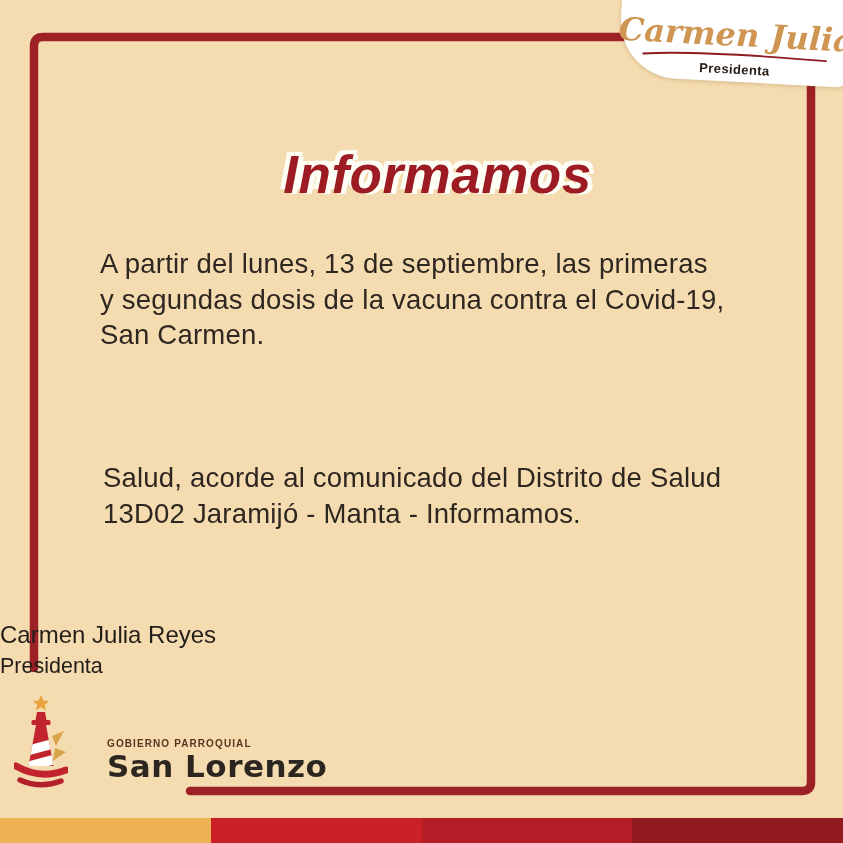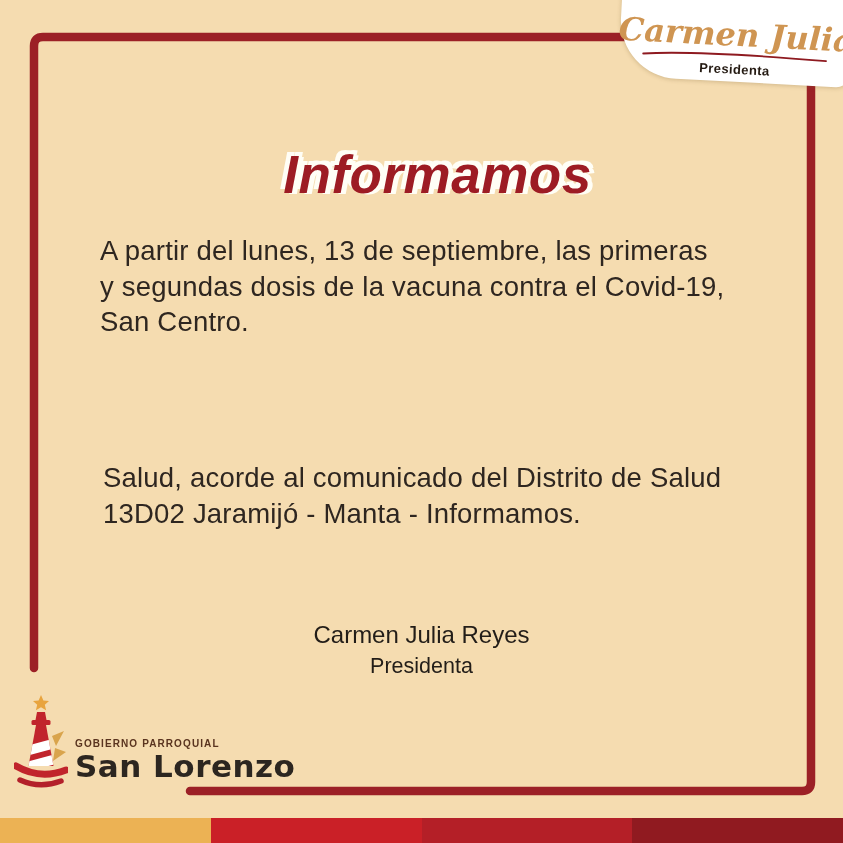--- a/index.html
+++ b/index.html
@@ -31,28 +31,28 @@
     position:absolute;top:128px;left:0;width:100%;margin:16px;text-align:center;
     font-size:53px;font-weight:bold;letter-spacing:.5px;color:#9d1c24;
     text-shadow:-4px -4px 0 #fffef6, 4px -4px 0 #fffef6, 5px 1px 0 #fffef6;
     font-style:italic;
   }
   
   .para{
     position:absolute;color:#2e2620;font-size:27.5px;line-height:35.5px;
     letter-spacing:.2px;white-space:nowrap;
   }
-  .p1{left:100px;top:233px;}
+  .p1{left:100px;top:246px;}
   .p2{left:103px;top:460px;}
   
-  .signature{position:absolute;top:621px;left:0;width:100%;text-align:center;color:#221d18;}
+  .signature{position:absolute;top:621px;left:0;width:100%;color:#221d18;}
   .sig-name{font-size:24px;}
   .sig-role{font-size:21.5px;margin-top:5px;}
   
-  .logo{position:absolute;left:14px;top:694px;display:flex;align-items:flex-start;}
+  .logo{position:absolute;left:14px;top:694px;display:flex;align-items:flex-start;gap:32px;}
   .logo-text{margin-left:7px;margin-top:44px;}
   .logo-line1{font-size:10px;font-weight:bold;letter-spacing:1.1px;color:#5a341f;}
   .logo-line2{
     font-family:"DejaVu Sans",sans-serif;font-size:31px;font-weight:bold;
     color:#2c2620;letter-spacing:.5px;margin-top:-1px;
   }
   
   .stripe{position:absolute;left:0;bottom:0;width:100%;height:25px;display:flex;}
   .seg{flex:1;}
 </style>
@@ -71,21 +71,21 @@
       <path d="M 3 6.5 Q 55 0.5 186 4.5" fill="none" stroke="#8e1a20" stroke-width="1.8" stroke-linecap="round"></path>
     </svg>
     <div class="badge-role">Presidenta</div>
   </div>
 
   <h1 class="title">Informamos</h1>
 
   <div class="para p1">
     <div>A partir del lunes, 13 de septiembre, las primeras</div>
     <div>y segundas dosis de la vacuna contra el Covid-19,</div>
-    <div>San Centro.</div>
+    <div>San Carmen.</div>
   </div>
 
   <div class="para p2">
     <div>Salud, acorde al comunicado del Distrito de Salud</div>
     <div>13D02 Jaramijó - Manta - Informamos.</div>
   </div>
 
   <div class="signature">
     <div class="sig-name">Carmen Julia Reyes</div>
     <div class="sig-role">Presidenta</div>

